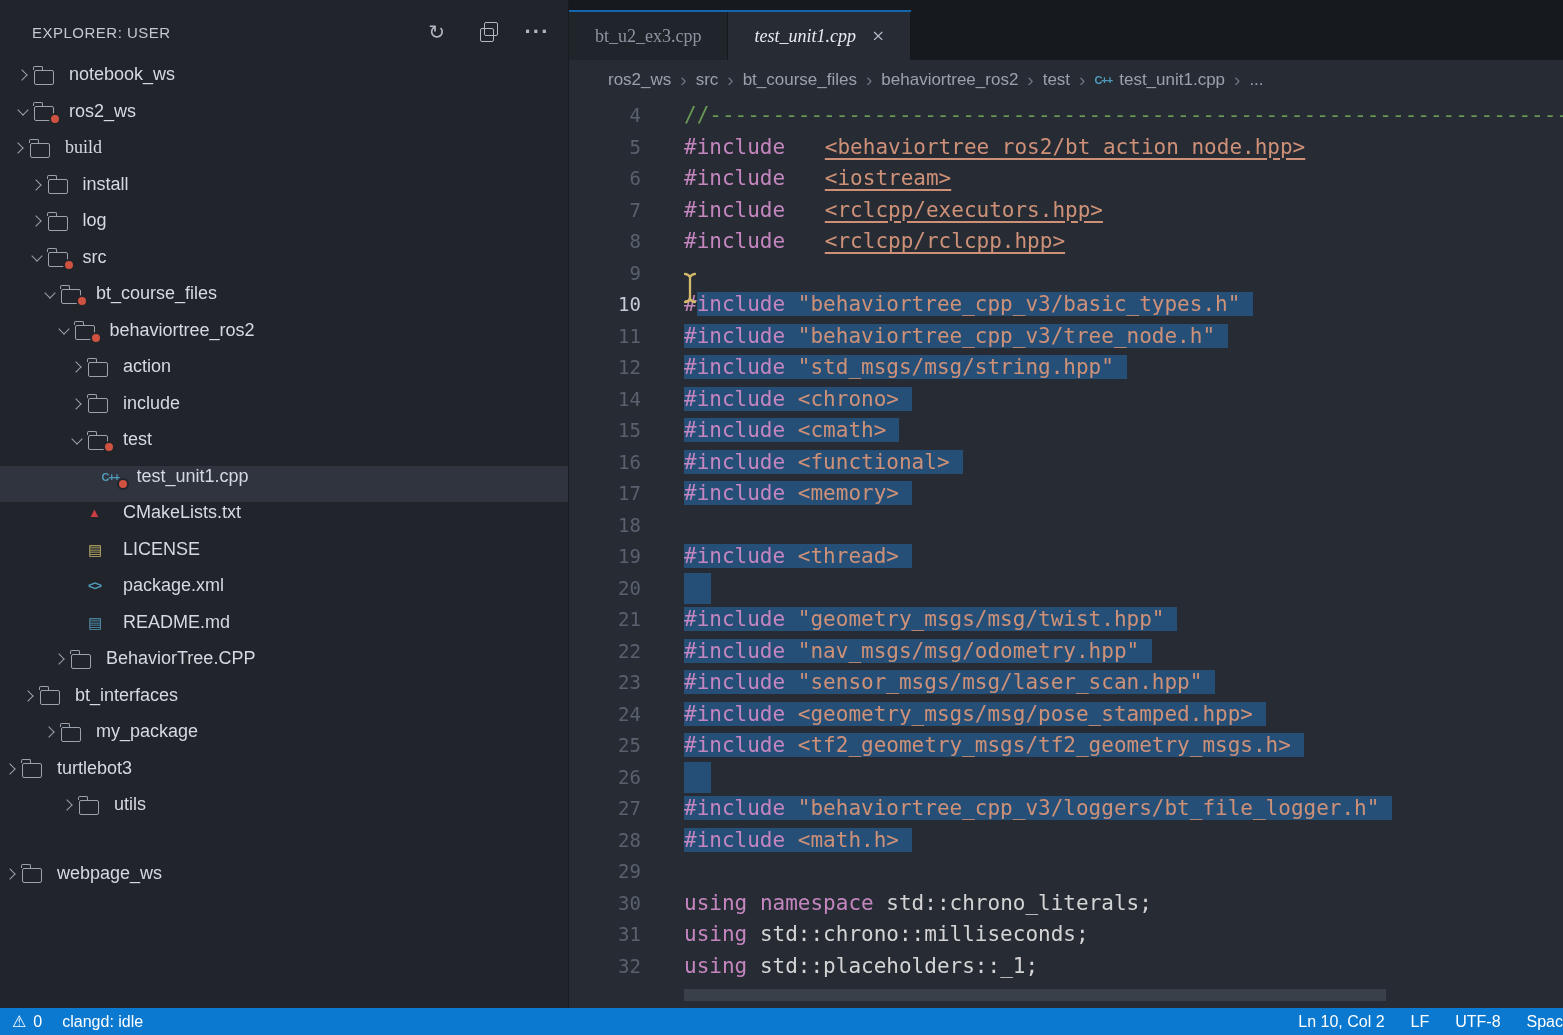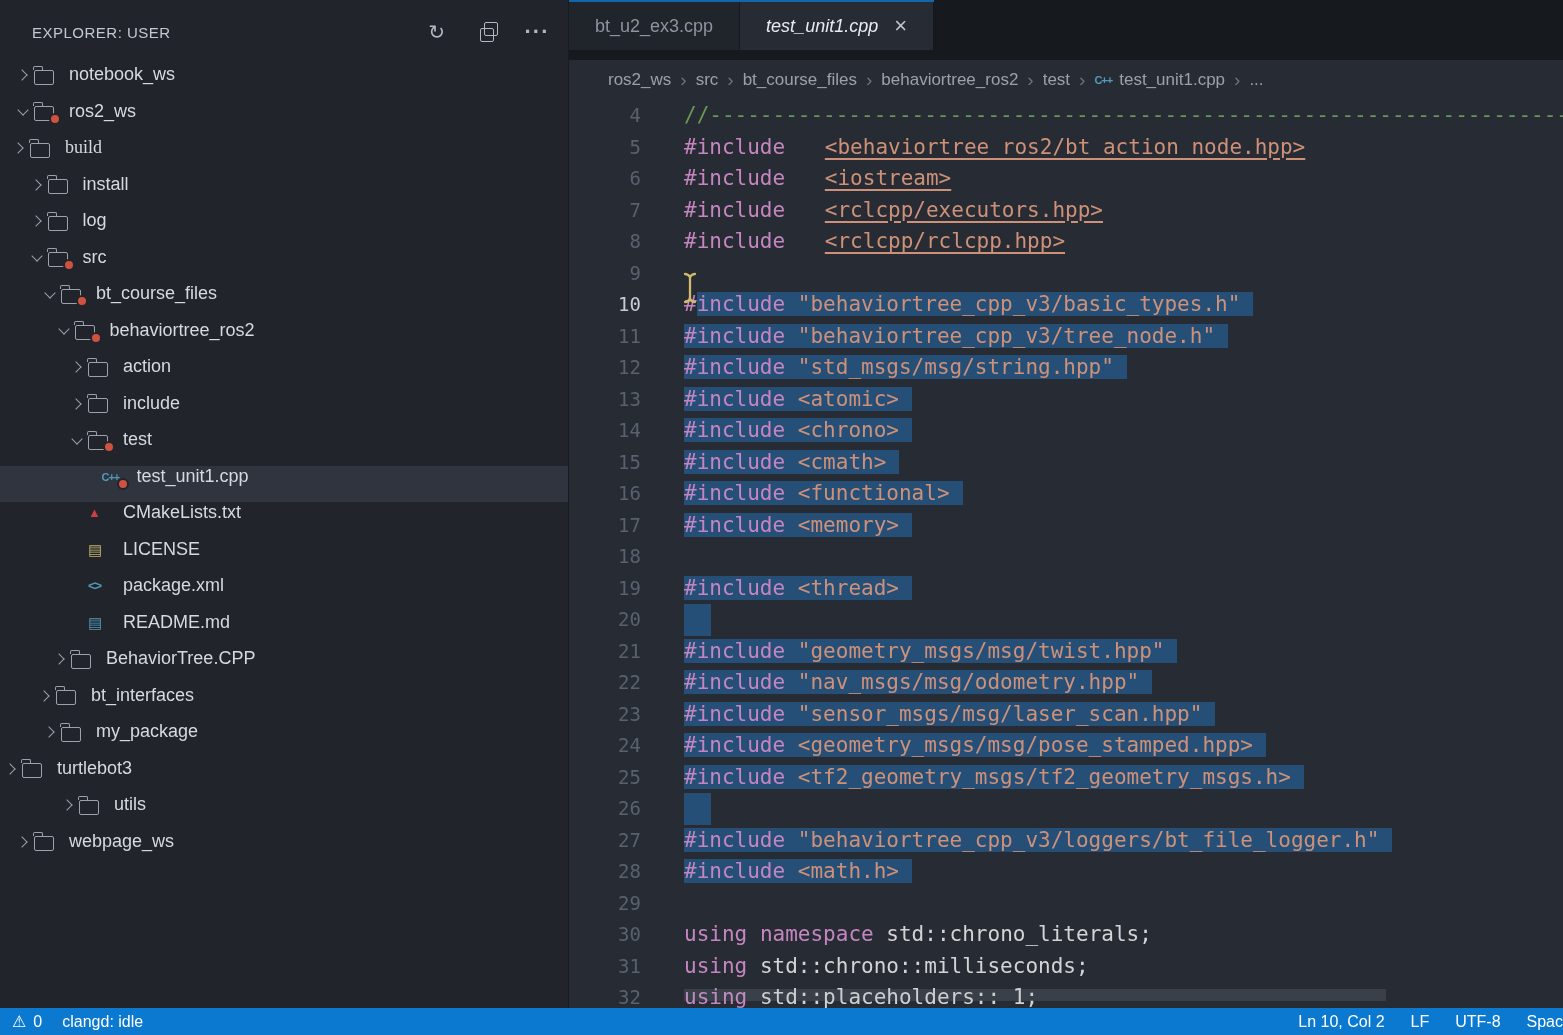--- a/index.html
+++ b/index.html
@@ -35,21 +35,21 @@
   .fg{display:inline-block;line-height:22px;font-weight:bold;}
   .fg.cpp{color:#519aba;font-size:11px;letter-spacing:-1px;}
   .fg.cmake{color:#cc3e44;font-size:13px;}
   .fg.license{color:#c5b46a;font-size:15px;font-weight:normal;}
   .fg.xml{color:#519aba;font-size:13px;letter-spacing:-1px;}
   .fg.readme{color:#519aba;font-size:15px;font-weight:normal;}
   .tlabel{overflow:hidden;text-overflow:ellipsis;}
 
   
   .editor{flex:1;min-width:0;display:flex;flex-direction:column;background:#272c34;}
-  .tabbar{height:60px;background:#16191e;display:flex;flex-shrink:0;}
+  .tabbar{height:60px;background:#16191e;display:flex;align-items:flex-end;flex-shrink:0;font-family:Liberation Serif, serif;}
   .tabs-group{display:flex;height:48px;border-top:2px solid #1166ad;}
   .tab{display:flex;align-items:center;padding:0 26px;font-size:18px;background:#20242b;color:#8d94a0;border-right:1px solid #15181c;cursor:pointer;}
   .tab.active{background:#272c34;color:#e8eaef;font-style:italic;}
   .tab .close{font-size:22px;color:#c0c6cf;font-style:normal;margin-left:16px;cursor:pointer;line-height:1;}
 
   .breadcrumbs{height:40px;display:flex;align-items:center;padding-left:39px;font-size:17px;color:#9aa1ac;gap:9px;flex-shrink:0;white-space:nowrap;}
   .crumb{display:flex;align-items:center;gap:7px;cursor:pointer;}
   .crumb-sep{color:#6b7280;font-size:19px;}
   .crumb .fg.cpp{line-height:17px;}
 
@@ -238,21 +238,21 @@
           </div>
           <div class="trow" style="padding-left: 49px;">
             <span class="chev">
               <i></i>
             </span>
             <span class="ficon">
               <span class="folder-shape"></span>
             </span>
             <span class="tlabel">BehaviorTree.CPP</span>
           </div>
-          <div class="trow" style="padding-left: 34px;">
+          <div class="trow" style="padding-left: 18px;">
             <span class="chev">
               <i></i>
             </span>
             <span class="ficon">
               <span class="folder-shape"></span>
             </span>
             <span class="tlabel">bt_interfaces</span>
           </div>
           <div class="trow" style="padding-left: 39px;">
             <span class="chev">
@@ -274,21 +274,21 @@
           </div>
           <div class="trow" style="padding-left: 57px;">
             <span class="chev">
               <i></i>
             </span>
             <span class="ficon">
               <span class="folder-shape"></span>
             </span>
             <span class="tlabel">utils</span>
           </div>
-          <div class="trow" style="padding-left: 12px;">
+          <div class="trow" style="padding-left: 0; margin-top: 32px;">
             <span class="chev">
               <i></i>
             </span>
             <span class="ficon">
               <span class="folder-shape"></span>
             </span>
             <span class="tlabel">webpage_ws</span>
           </div>
         </div>
     </aside>
@@ -344,21 +344,20 @@
         </div>
       <div class="cl"><span class="ln">4</span><span class="lgap"></span><span class="lc"><span class="cm">//--------------------------------------------------------------------------------------------</span></span></div>
           <div class="cl"><span class="ln">5</span><span class="lgap"></span><span class="lc"><span class="pp">#include</span><span class="pl"> </span><span class="str lnk">&lt;behaviortree_ros2/bt_action_node.hpp&gt;</span></span></div>
           <div class="cl"><span class="ln">6</span><span class="lgap"></span><span class="lc"><span class="pp">#include</span><span class="pl"> </span><span class="str lnk">&lt;iostream&gt;</span></span></div>
           <div class="cl"><span class="ln">7</span><span class="lgap"></span><span class="lc"><span class="pp">#include</span><span class="pl"> </span><span class="str lnk">&lt;rclcpp/executors.hpp&gt;</span></span></div>
           <div class="cl"><span class="ln">8</span><span class="lgap"></span><span class="lc"><span class="pp">#include</span><span class="pl"> </span><span class="str lnk">&lt;rclcpp/rclcpp.hpp&gt;</span></span></div>
           <div class="cl"><span class="ln">9</span><span class="lgap"></span><span class="lc"></span></div>
           <div class="cl"><span class="ln active">10</span><span class="lgap"></span><span class="lc"><span class="pp">#</span><span class="sel"><span class="pp">include</span><span class="pl"> </span><span class="str">"behaviortree_cpp_v3/basic_types.h"</span></span></span></div>
           <div class="cl"><span class="ln">11</span><span class="lgap"></span><span class="lc"><span class="sel"><span class="pp">#include</span><span class="pl"> </span><span class="str">"behaviortree_cpp_v3/tree_node.h"</span></span></span></div>
           <div class="cl"><span class="ln">12</span><span class="lgap"></span><span class="lc"><span class="sel"><span class="pp">#include</span><span class="pl"> </span><span class="str">"std_msgs/msg/string.hpp"</span></span></span></div>
-          <div class="cl"><span class="ln">13</span><span class="lgap"></span><span class="lc"><span class="sel"><span class="pp">#include</span><span class="pl"> </span><span class="str">&lt;atomic&gt;</span></span></span></div>
           <div class="cl"><span class="ln">14</span><span class="lgap"></span><span class="lc"><span class="sel"><span class="pp">#include</span><span class="pl"> </span><span class="str">&lt;chrono&gt;</span></span></span></div>
           <div class="cl"><span class="ln">15</span><span class="lgap"></span><span class="lc"><span class="sel"><span class="pp">#include</span><span class="pl"> </span><span class="str">&lt;cmath&gt;</span></span></span></div>
           <div class="cl"><span class="ln">16</span><span class="lgap"></span><span class="lc"><span class="sel"><span class="pp">#include</span><span class="pl"> </span><span class="str">&lt;functional&gt;</span></span></span></div>
           <div class="cl"><span class="ln">17</span><span class="lgap"></span><span class="lc"><span class="sel"><span class="pp">#include</span><span class="pl"> </span><span class="str">&lt;memory&gt;</span></span></span></div>
           <div class="cl"><span class="ln">18</span><span class="lgap"></span></div>
           <div class="cl"><span class="ln">19</span><span class="lgap"></span><span class="lc"><span class="sel"><span class="pp">#include</span><span class="pl"> </span><span class="str">&lt;thread&gt;</span></span></span></div>
           <div class="cl"><span class="ln">20</span><span class="lgap"></span><span class="lc"><span class="sel blank"></span></span></div>
           <div class="cl"><span class="ln">21</span><span class="lgap"></span><span class="lc"><span class="sel"><span class="pp">#include</span><span class="pl"> </span><span class="str">"geometry_msgs/msg/twist.hpp"</span></span></span></div>
           <div class="cl"><span class="ln">22</span><span class="lgap"></span><span class="lc"><span class="sel"><span class="pp">#include</span><span class="pl"> </span><span class="str">"nav_msgs/msg/odometry.hpp"</span></span></span></div>
           <div class="cl"><span class="ln">23</span><span class="lgap"></span><span class="lc"><span class="sel"><span class="pp">#include</span><span class="pl"> </span><span class="str">"sensor_msgs/msg/laser_scan.hpp"</span></span></span></div>

